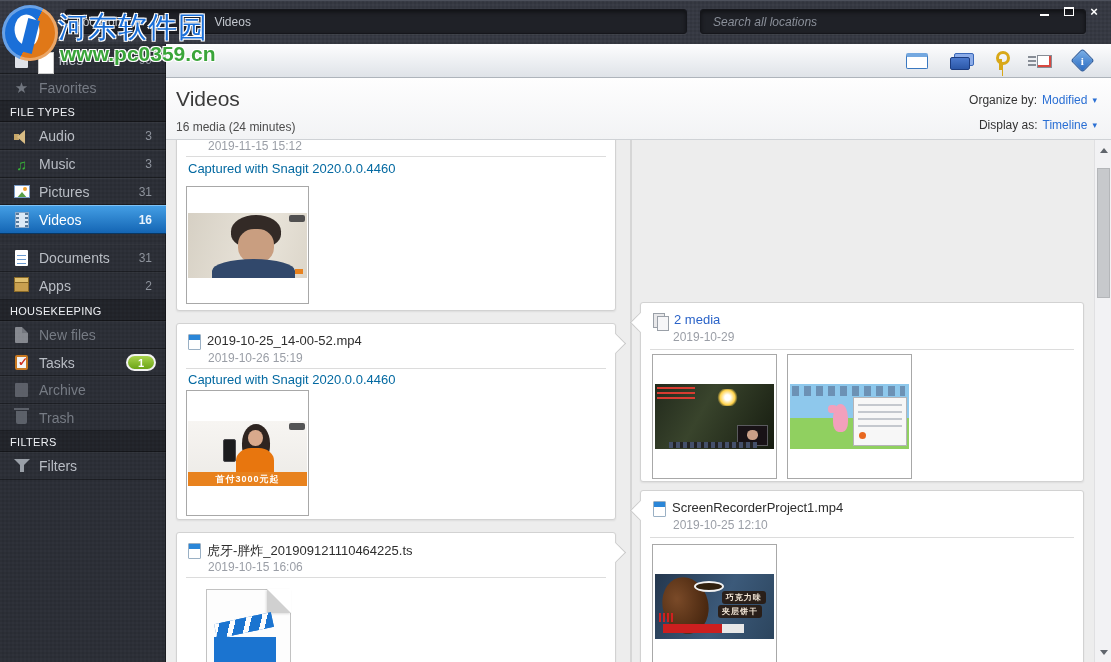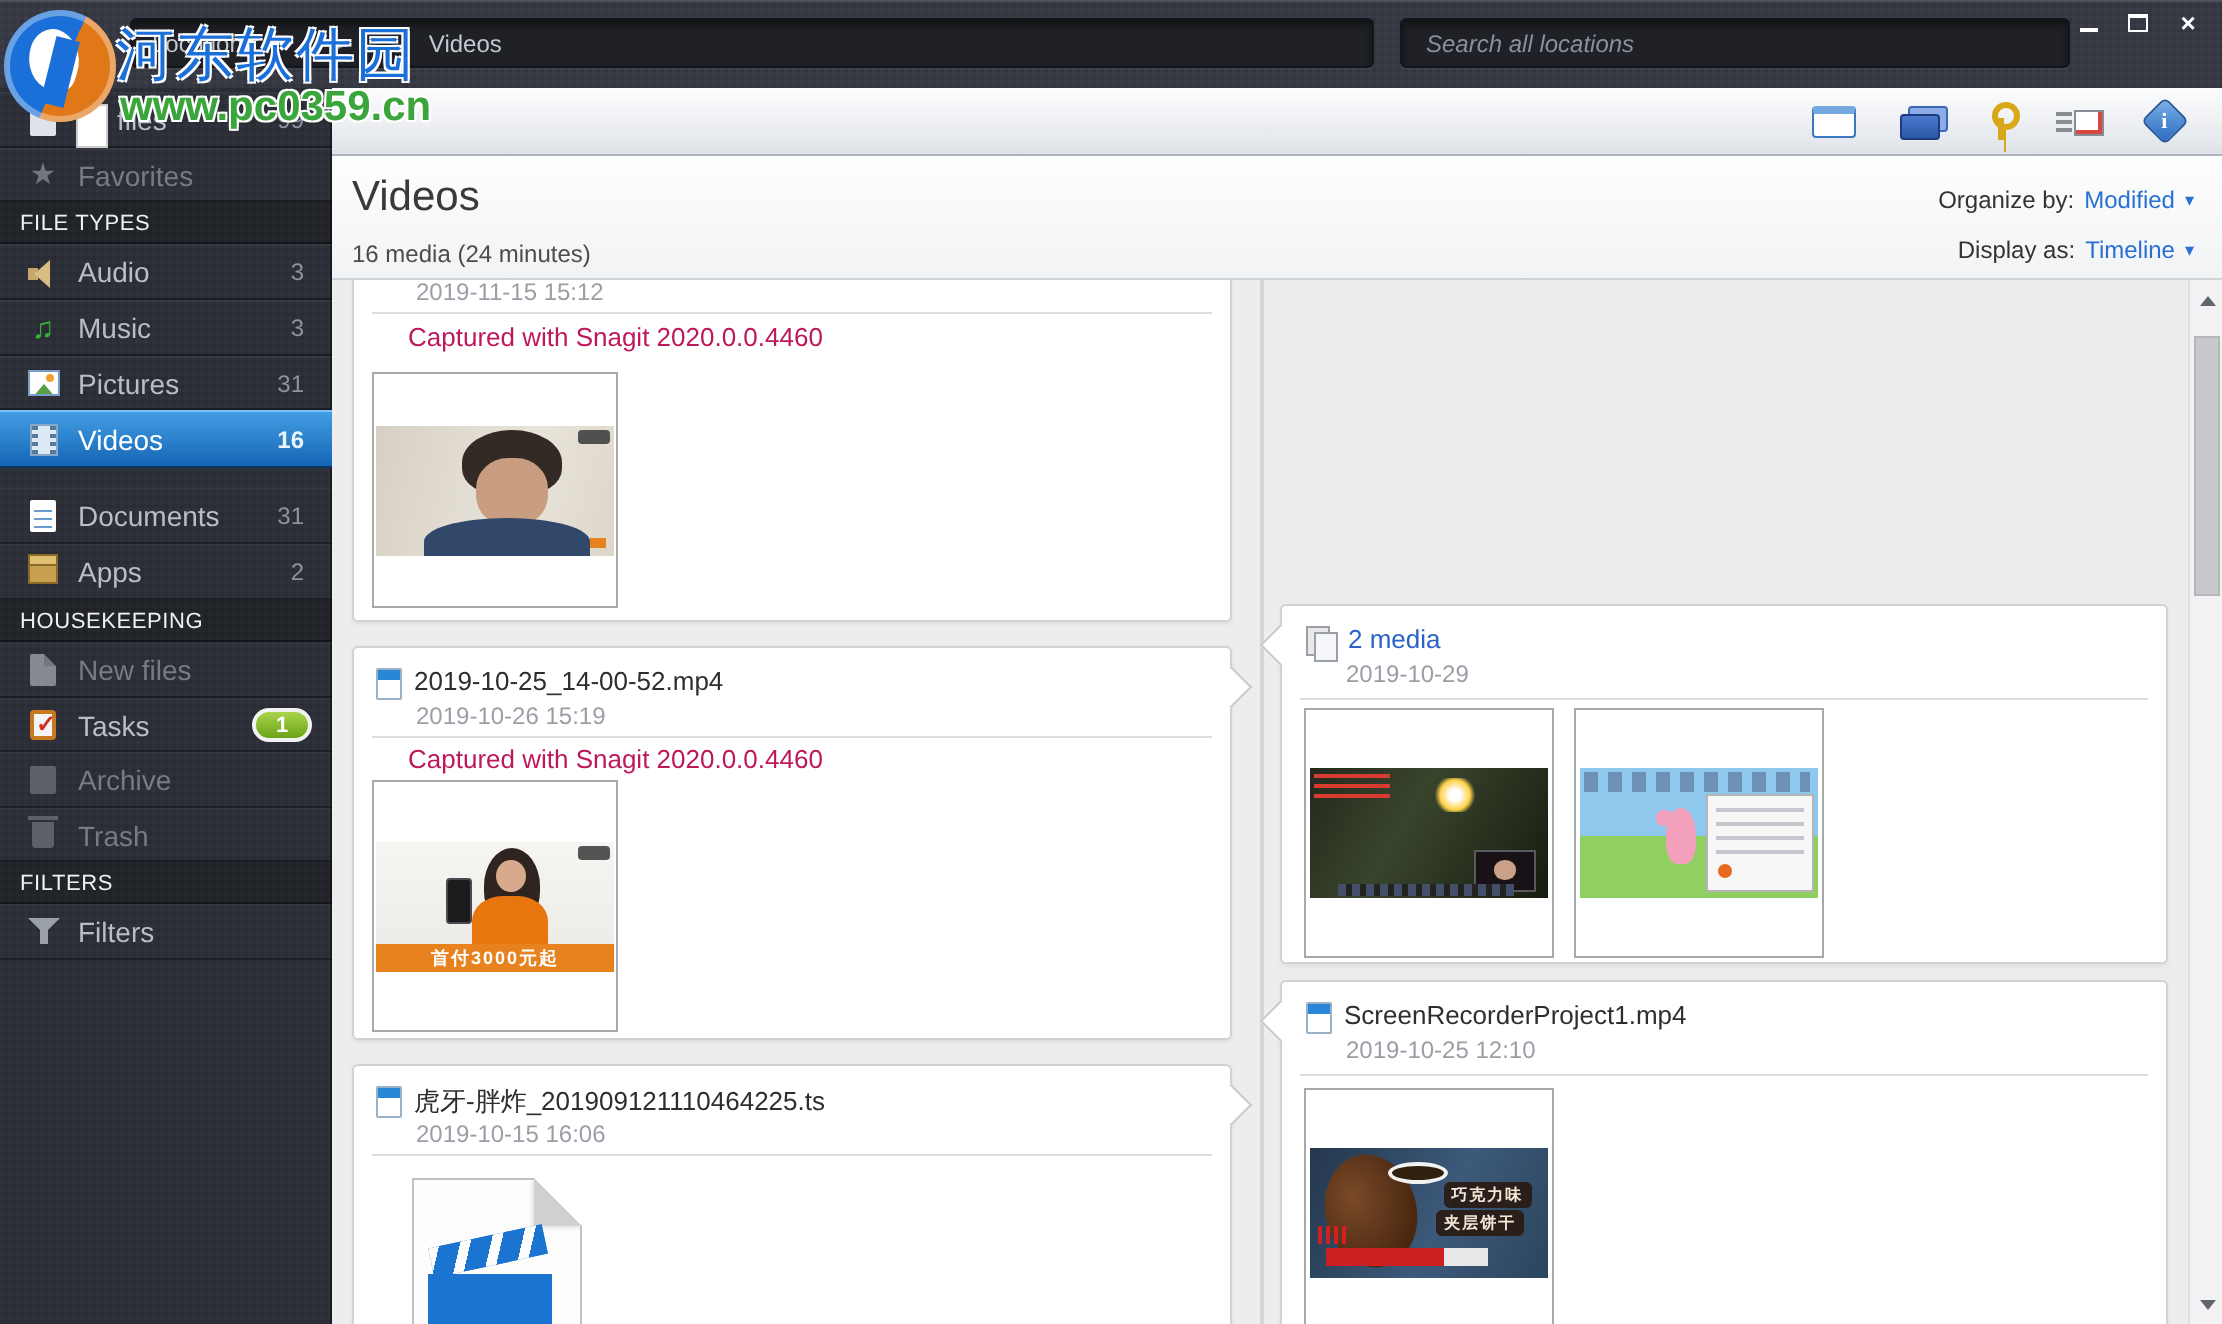--- a/index.html
+++ b/index.html
@@ -9,21 +9,21 @@
   
   #titlebar{position:absolute;left:0;top:0;width:1111px;height:44px;
     background:#363943;
     background-image:repeating-linear-gradient(90deg,rgba(255,255,255,.02) 0 2px,transparent 2px 4px),
                      repeating-linear-gradient(0deg,rgba(0,0,0,.08) 0 2px,transparent 2px 4px);
     box-shadow:inset 0 1px 0 #4c505b;}
   .inset-bar{position:absolute;top:9px;height:25px;background:#1f2127;border:1px solid #15161b;
     border-radius:3px;box-shadow:inset 0 2px 4px rgba(0,0,0,.5),0 1px 0 rgba(255,255,255,.05);
     display:flex;align-items:center;padding:0 10px;font-size:12px;color:#c3c7ce;}
   #breadcrumb{left:65px;width:622px;gap:32px;}
-  #searchbar{left:700px;width:335px;}
+  #searchbar{left:700px;width:386px;}
   #searchbar input{background:transparent;border:none;outline:none;width:100%;
     font-size:12px;font-style:italic;color:#9096a0;}
   #searchbar input::placeholder{color:#8a8f99;font-style:italic;}
   .crumb{color:#c3c7ce;cursor:default;}
   .crumb-sep{color:#8d929c;margin:0 9px;font-size:10px;}
   #win-controls{position:absolute;right:8px;top:4px;display:flex;gap:7px;}
   .win-btn{width:18px;height:14px;display:flex;align-items:center;justify-content:center;color:#fff;}
   .glyph-min{width:9px;height:2px;background:#fff;margin-top:7px;}
   .glyph-max{width:10px;height:9px;border:1px solid #fff;border-top:2px solid #fff;}
   .glyph-close{font-size:13px;font-weight:bold;line-height:1;}
@@ -130,21 +130,21 @@
   .c-title-row{position:absolute;left:11px;top:9px;right:12px;display:flex;align-items:flex-start;gap:6px;}
   .ficon{width:13px;height:16px;background:#fff;border:1px solid #9ab0c4;border-radius:1px;position:relative;flex:none;margin-top:1px;}
   .ficon:before{content:"";position:absolute;left:0;top:0;right:0;height:5px;background:#2a86d8;}
   .stack-icon{width:15px;height:16px;position:relative;flex:none;margin-top:1px;}
   .stack-icon:before{content:"";position:absolute;left:0;top:0;width:10px;height:13px;background:#e8e8ea;border:1px solid #9aa0a8;}
   .stack-icon:after{content:"";position:absolute;left:4px;top:3px;width:10px;height:13px;background:#f6f6f8;border:1px solid #9aa0a8;}
   .c-name{font-size:13px;color:#2e2e2e;}
   .c-name.link{color:#2a63c8;cursor:pointer;}
   .c-date{position:absolute;left:31px;font-size:12px;color:#9a9ea6;}
   .c-div{position:absolute;left:9px;right:9px;height:1px;background:#dcdcdc;}
-  .c-caption{position:absolute;left:11px;font-size:13px;color:#be185d;margin-left:16px;}
+  .c-caption{position:absolute;left:11px;font-size:13px;color:#0369a1;}
   .thumbbox{position:absolute;background:#fff;border:1px solid #a8a8a8;display:flex;
     align-items:center;justify-content:center;cursor:pointer;}
   .timg{position:relative;width:119px;height:65px;overflow:hidden;}
   .cornerwm{position:absolute;right:2px;top:2px;width:16px;height:7px;background:rgba(55,55,58,.85);border-radius:2px;}
 
   
   .art-man{background:linear-gradient(105deg,#d6d0c4,#e9e4da 60%,#dcd6ca);}
   .art-man .hair{position:absolute;left:36%;top:4%;width:42%;height:50%;background:#332a26;border-radius:50% 50% 42% 42%;}
   .art-man .face{position:absolute;left:42%;top:26%;width:30%;height:52%;background:#c99e80;border-radius:45%;}
   .art-man .jacket{position:absolute;left:20%;bottom:-8%;width:70%;height:36%;background:#31486b;border-radius:50% 50% 0 0;}

